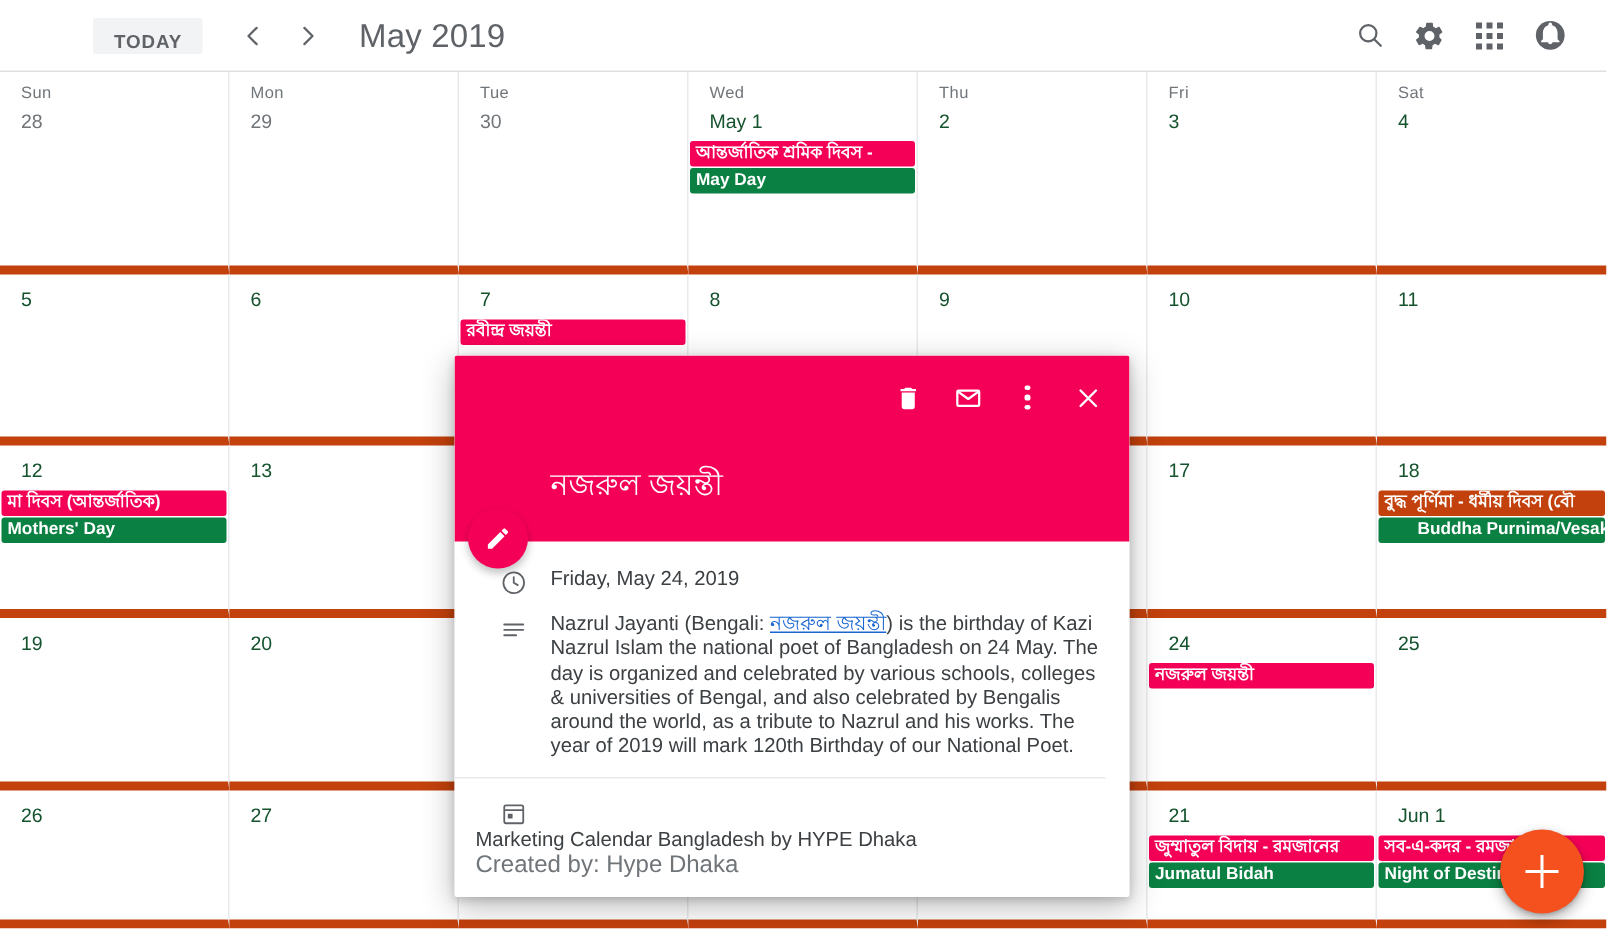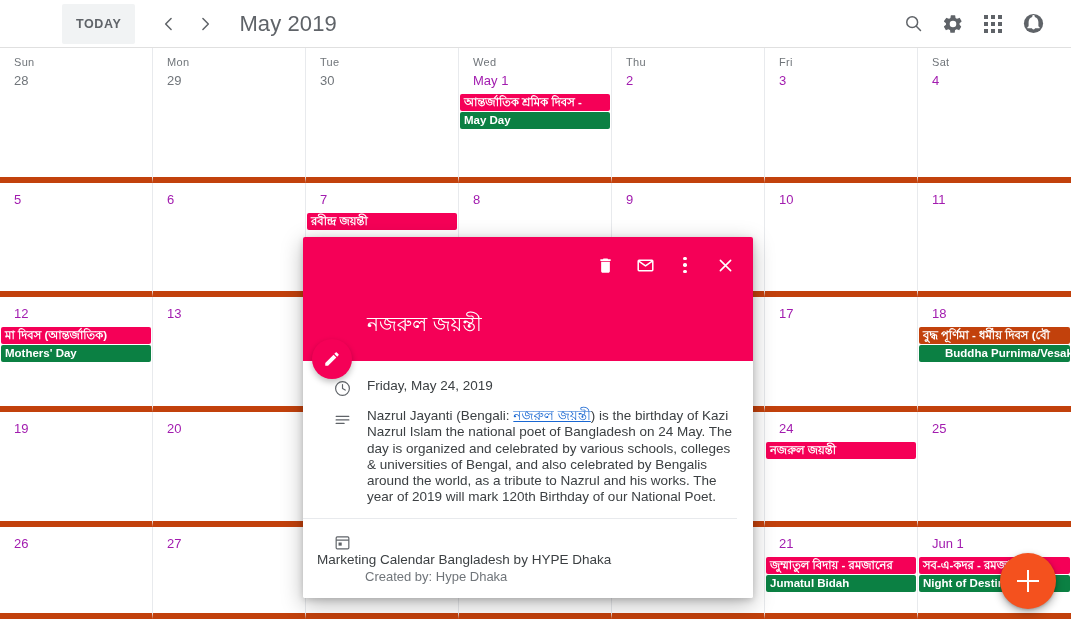--- a/index.html
+++ b/index.html
@@ -15,21 +15,21 @@
   
   .topbar {
     position: absolute; top: 0; left: 0;
     width: 1071px; height: 48px;
     background: #ffffff;
     border-bottom: 1px solid #e0e0e0;
     display: flex; align-items: center;
   }
   .today-btn {
     margin-left: 62px;
-    height: 40px;
+    height: 24px;
     padding: 0 14px;
     background: #f1f3f4;
     border: none; border-radius: 2px;
     color: #5f6368;
     font-size: 12.5px;
     font-weight: bold;
     letter-spacing: .6px;
     line-height: 32px;
     cursor: pointer;
     font-family: "Liberation Sans", sans-serif;
@@ -109,21 +109,21 @@
   .daycell:nth-child(7n) { border-right: none; }
   .dow {
     font-size: 11px;
     color: #70757a;
     padding-left: 14px;
     line-height: 16px;
     letter-spacing: .3px;
   }
   .daynum {
     font-size: 13px;
-    color: #a21caf;
+    color: #14532d;
     padding-left: 14px;
     line-height: 21px;
   }
   .daynum.muted { color: #70757a; }
   .events { margin-top: 3px; }
   .chip {
     height: 17px;
     line-height: 17px;
     margin: 0 1px 1px 1px;
     padding: 0 4px;
@@ -207,25 +207,24 @@
     line-height: 16.5px;
   }
   .prow-text.date { line-height: 18px; font-size: 13.5px; }
   .desc-line { line-height: 16.3px; }
   .bn-link {
     color: #1967d2;
     text-decoration: underline;
     font-family: "Liberation Sans", "DejaVu Sans", sans-serif;
   }
   .cal-sub {
-    font-size: 13px;
+    font-size: 16px;
     color: #70757a;
     margin-top: 1px;
     line-height: 15px;
-    margin-left: 48px;
   }
   
   .prow.calendar-row {
     border-top: 1px solid #e8eaed;
     padding-top: 12px;
     margin-top: 12px;
     margin-left: 0;
     padding-left: 14px;
     flex-direction: column;
   }

